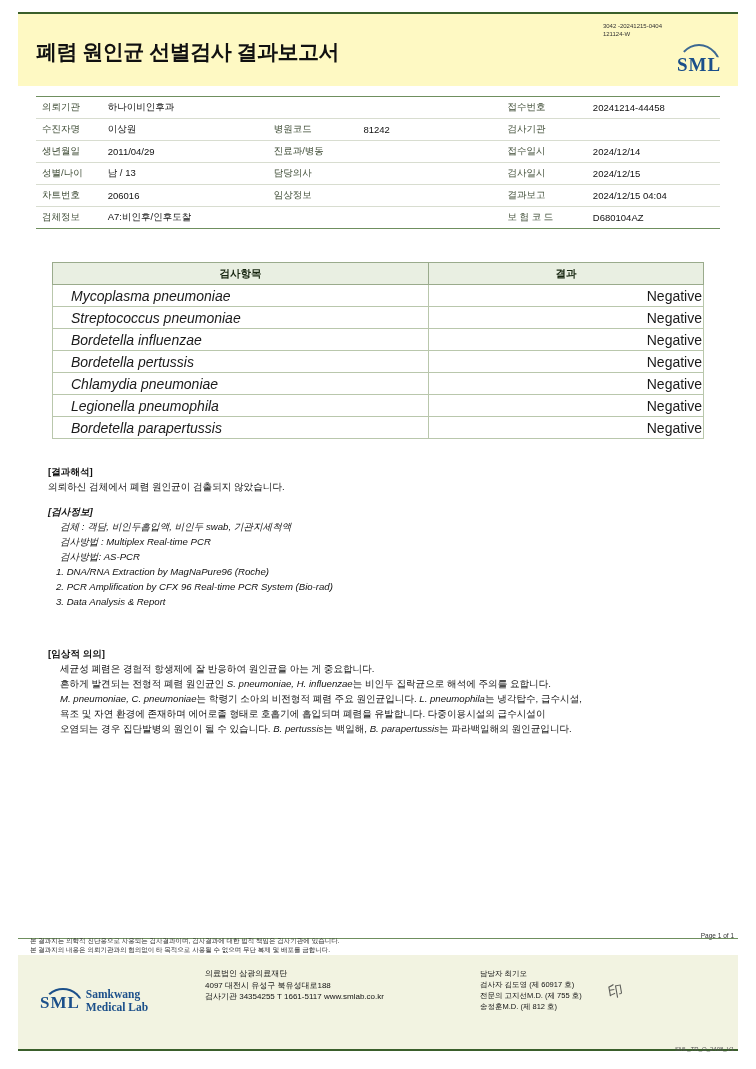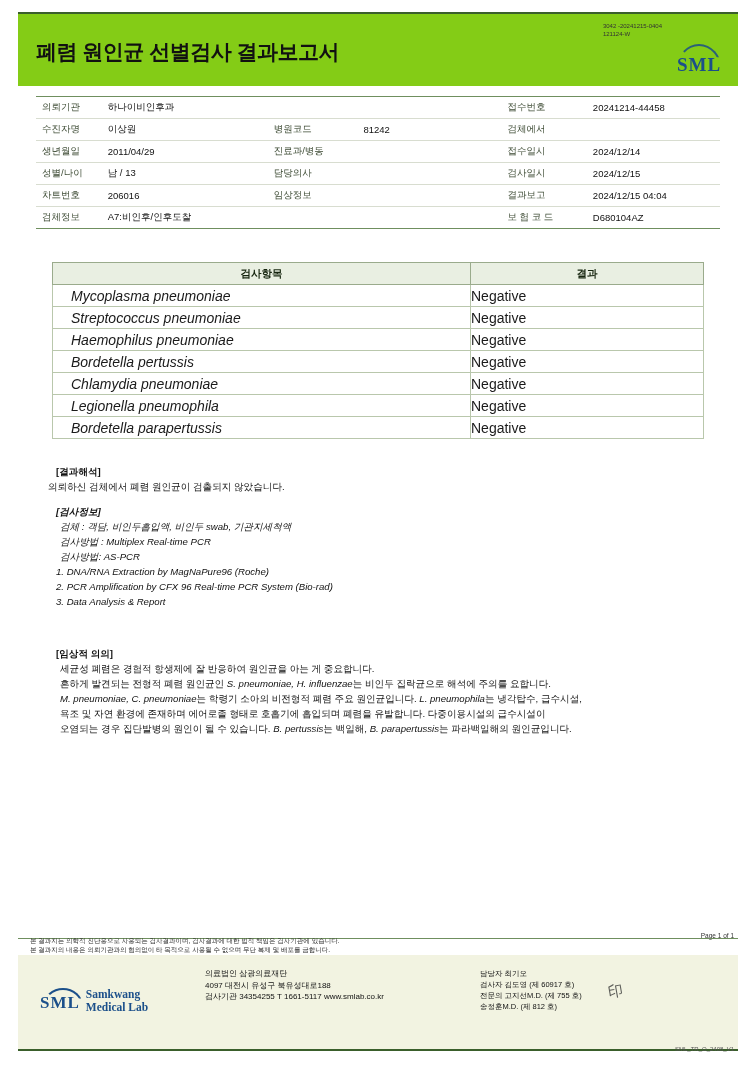--- a/index.html
+++ b/index.html
@@ -17,21 +17,21 @@
     height: 1069px;
     position: relative;
     overflow: hidden;
   }
 
   
   .header {
     position: absolute;
     left: 18px; top: 12px;
     width: 720px; height: 74px;
-    background: #84cc16;
+    background: #fef9c3;
     border-top: 2px solid #3a5f2b;
   }
   .header-title {
     position: absolute;
     left: 18px; top: 24px;
     font-size: 21px;
     font-weight: bold;
     letter-spacing: -0.5px;
     color: #111;
   }
@@ -110,35 +110,35 @@
     color: #16250f;
   }
   .result td {
     border: 1px solid #b9c7ac;
     height: 22px;
     padding-left: 18px;
     font-style: italic;
     font-size: 14px;
   }
   .result td.res {
-    text-align: left;
+    text-align: right;
     padding-left: 0;
     font-style: normal;
-    width: 233px;
+    width: 275px;
   }
 
   
   .section {
     position: absolute;
     left: 48px;
     font-size: 9.6px;
     line-height: 15px;
     color: #111;
   }
-  .sec-title { font-weight: bold; margin-left: 8px; }
+  .sec-title { font-weight: bold; }
   .indent { padding-left: 12px; }
   .indent2 { padding-left: 8px; }
   em { font-style: italic; }
 
   
   .footer-rule {
     position: absolute;
     left: 18px; top: 938px;
     width: 720px;
     border-top: 1px solid #6f8f5e;
@@ -240,21 +240,21 @@
         <td class="lbl c3"></td>
         <td class="val c4"></td>
         <td class="lbl c5">접수번호</td>
         <td class="val c6">20241214-44458</td>
       </tr>
       <tr>
         <td class="lbl c1">수진자명</td>
         <td class="val c2">이상원</td>
         <td class="lbl c3">병원코드</td>
         <td class="val c4">81242</td>
-        <td class="lbl c5">검체에서</td>
+        <td class="lbl c5">검사기관</td>
         <td class="val c6"></td>
       </tr>
       <tr>
         <td class="lbl c1">생년월일</td>
         <td class="val c2">2011/04/29</td>
         <td class="lbl c3">진료과/병동</td>
         <td class="val c4"></td>
         <td class="lbl c5">접수일시</td>
         <td class="val c6">2024/12/14</td>
       </tr>
@@ -295,21 +295,21 @@
     <tbody>
       <tr>
         <td>Mycoplasma pneumoniae</td>
         <td class="res">Negative</td>
       </tr>
       <tr>
         <td>Streptococcus pneumoniae</td>
         <td class="res">Negative</td>
       </tr>
       <tr>
-        <td>Haemophilus pneumoniae</td>
+        <td>Bordetella influenzae</td>
         <td class="res">Negative</td>
       </tr>
       <tr>
         <td>Bordetella pertussis</td>
         <td class="res">Negative</td>
       </tr>
       <tr>
         <td>Chlamydia pneumoniae</td>
         <td class="res">Negative</td>
       </tr>

